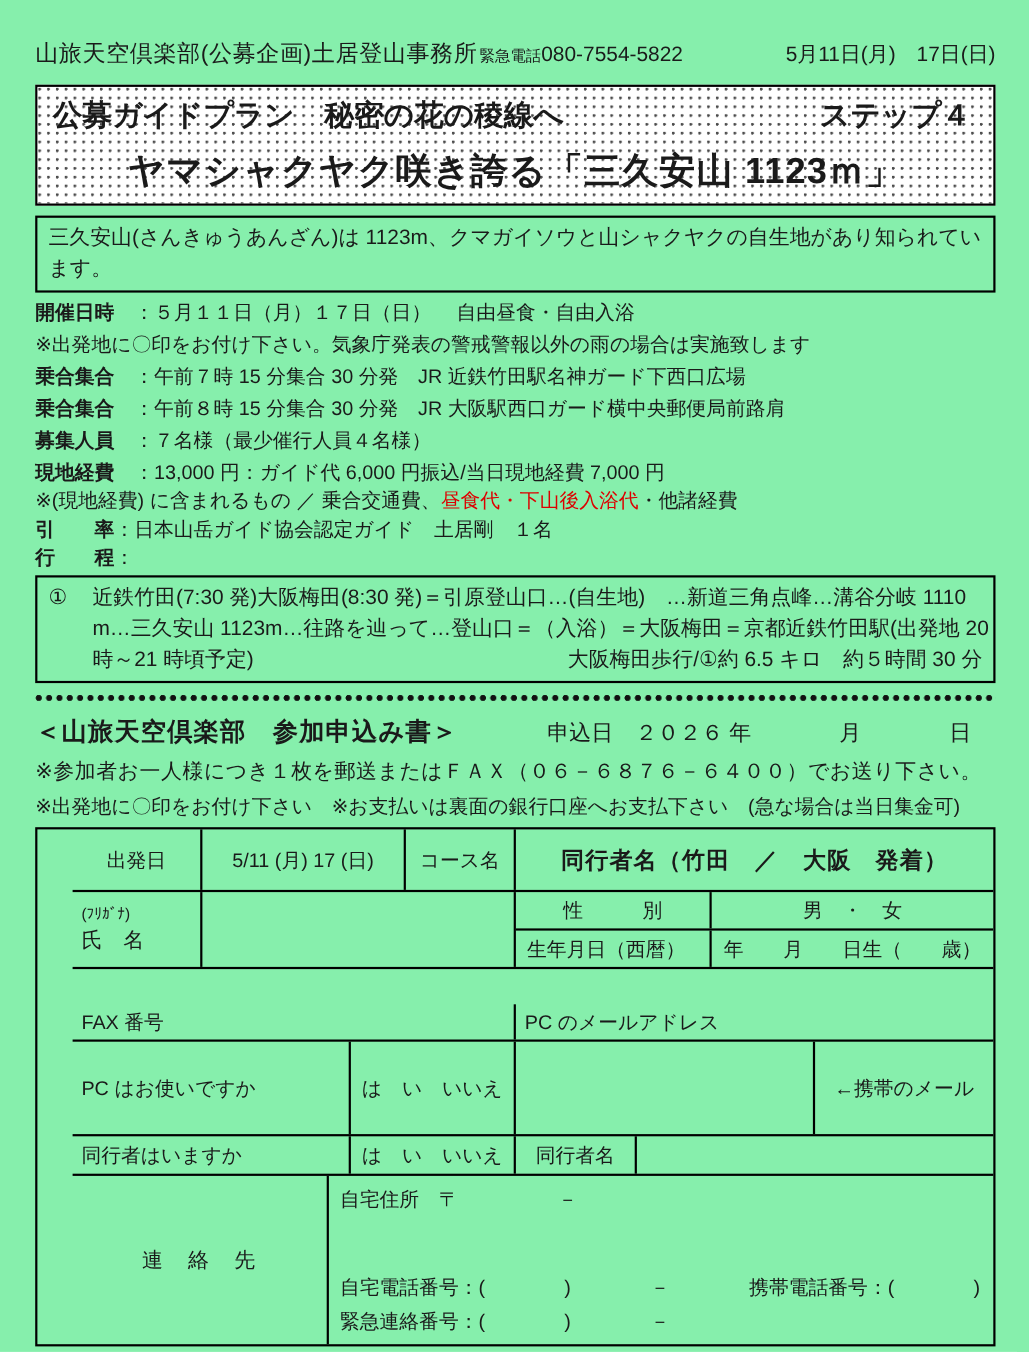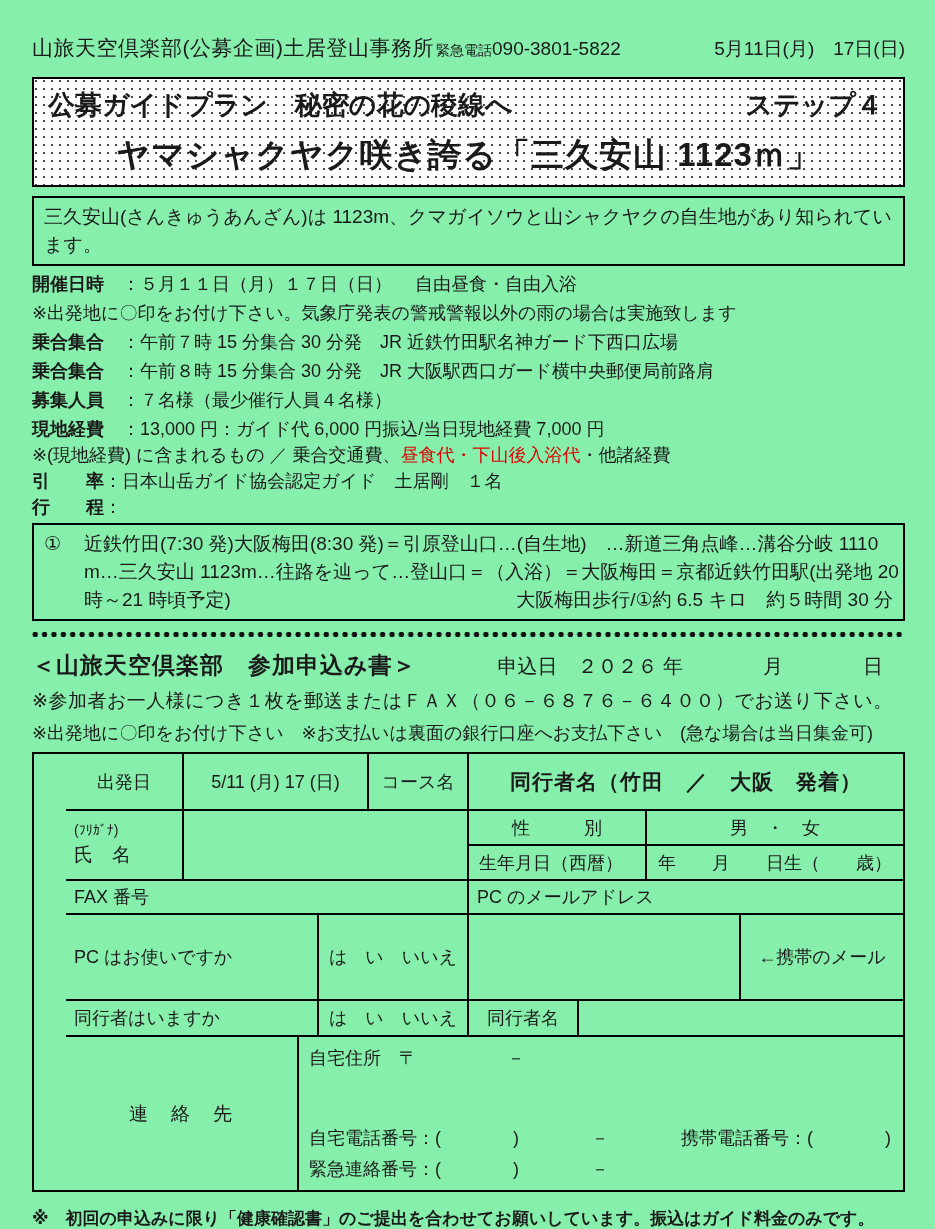--- a/index.html
+++ b/index.html
@@ -86,42 +86,42 @@
   .course-value { font-size: 21px; font-weight: bold; letter-spacing: 1px; }
   .row2 { grid-template-columns: 118px 285px 1fr; height: 70px; }
   .name-label-cell { flex-direction: column; align-items: flex-start; justify-content: center; gap: 4px; }
   .furigana { font-size: 14px; }
   .name-lb { font-size: 19px; }
   .subwrap { display: flex; flex-direction: column; padding: 0; align-items: stretch; }
   .sub-row { flex: 1; display: grid; grid-template-columns: 178px 1fr; }
   .sub-row:first-child { border-bottom: 2px solid #000; }
   .std { border-right: 2px solid #000; display: flex; align-items: center; padding: 0 10px; }
   .std:last-child { border-right: none; }
-  .row3 { grid-template-columns: 403px 1fr; height: 34px; }
+  .row3 { grid-template-columns: 403px 1fr; height: 34px; margin-top: 32px; }
   .row4 { grid-template-columns: 253px 150px 272px 1fr; height: 86px; }
   .row5 { grid-template-columns: 253px 150px 110px 1fr; height: 36px; }
   .row6 { grid-template-columns: 233px 1fr; height: 153px; }
   .contact-label { font-size: 19px; letter-spacing: 2px; }
   .contact-body { flex-direction: column; align-items: stretch; justify-content: flex-start; padding: 0 10px; }
   .addr-line { margin-top: 9px; }
   .spacer { flex: 1; }
   .phone-row { display: flex; gap: 72px; margin-bottom: 7px; }
   .emg-line { margin-bottom: 9px; }
   
   .footer { margin-top: 15px; font-size: 17px; font-weight: bold; white-space: nowrap; }
 </style>
 </head>
 <body>
 
 <div class="page">
 
   <div class="hdr">
     <span class="hdr-org">山旅天空倶楽部(公募企画)土居登山事務所</span>
     <span class="hdr-em">緊急電話</span>
-    <span class="hdr-phone">090-3801-5822</span>
+    <span class="hdr-phone">080-7554-5822</span>
     <span class="hdr-dates">5月11日(月)　17日(日)</span>
   </div>
 
   <div class="banner">
     <div class="banner-l1">
       <span>公募ガイドプラン　秘密の花の稜線へ</span>
       <span>ステップ４</span>
     </div>
     <div class="banner-l2">ヤマシャクヤク咲き誇る「三久安山 1123ｍ」</div>
   </div>

